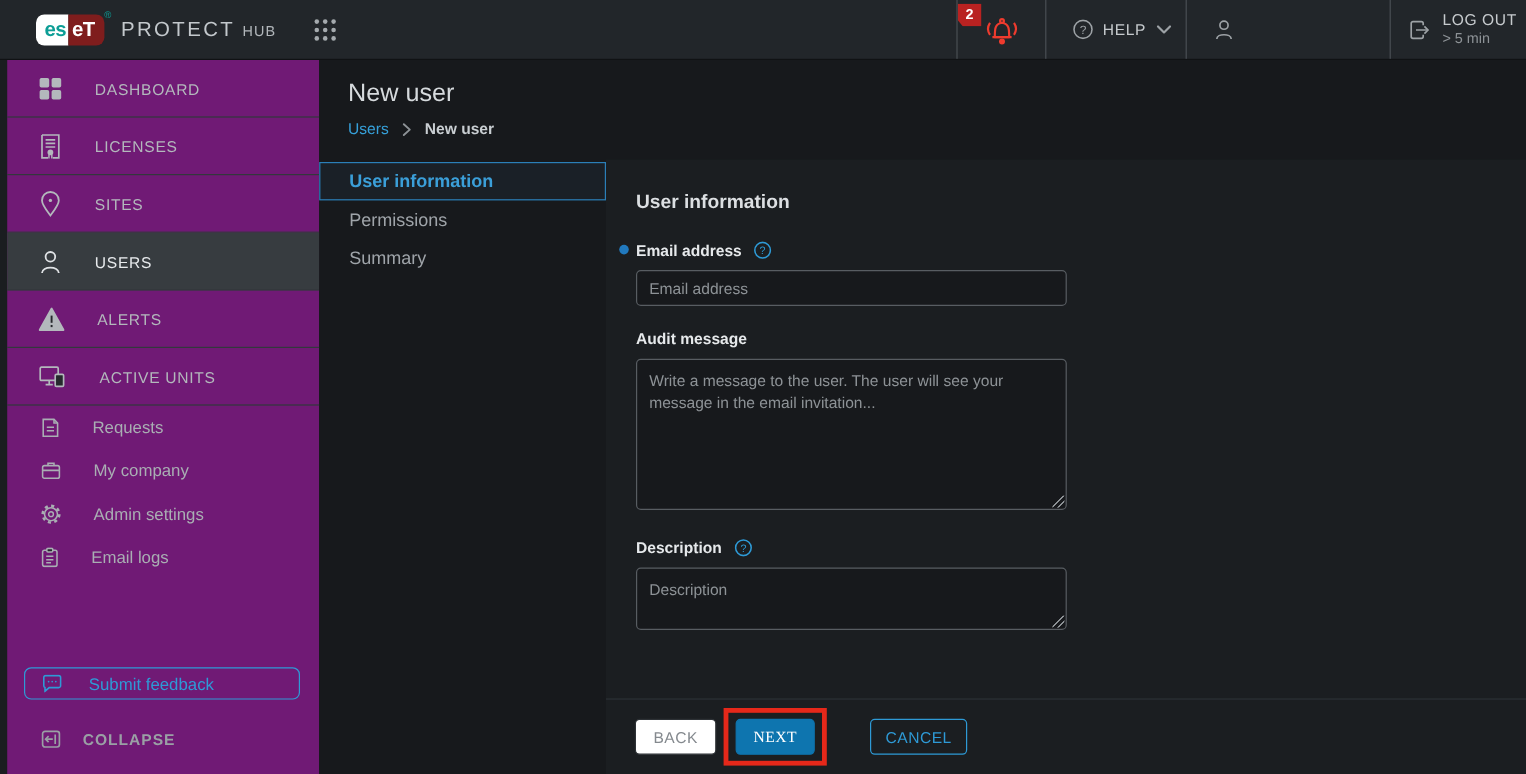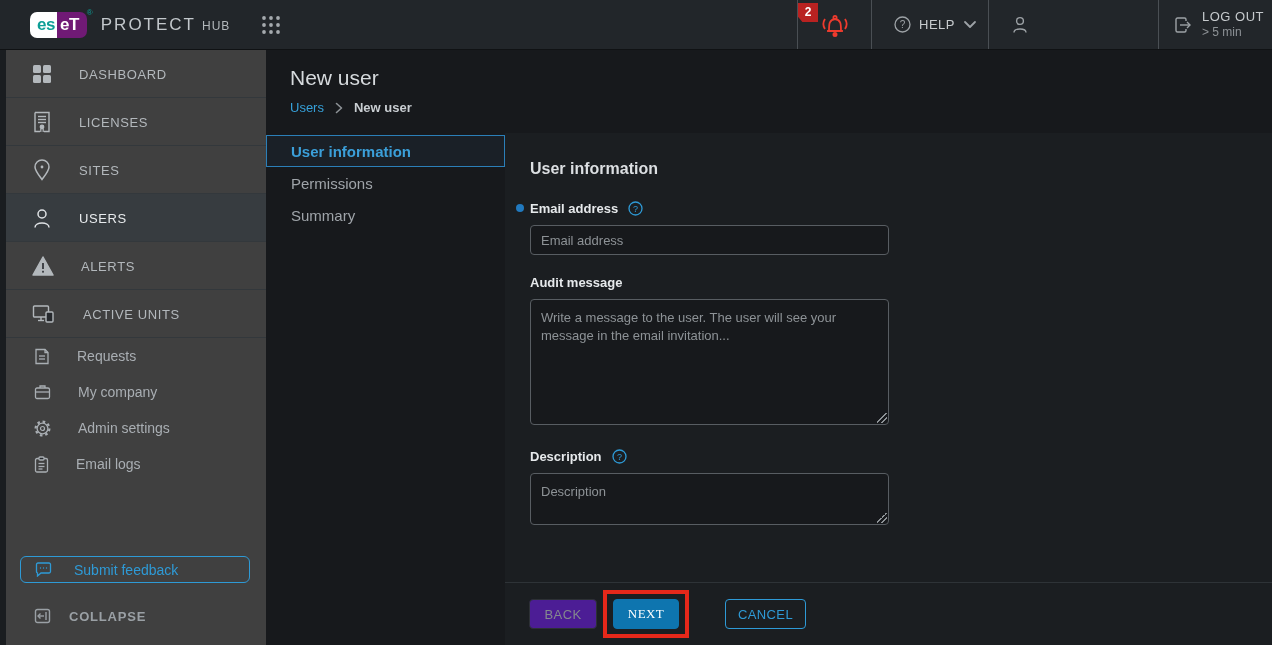--- a/index.html
+++ b/index.html
@@ -5,41 +5,41 @@
   * { box-sizing: border-box; margin: 0; padding: 0; }
   html,body { width:1272px; height:645px; background:#17191c; }
   body { font-family:"Liberation Sans", sans-serif; overflow:hidden; }
   .app { width:1272px; height:645px; display:flex; flex-direction:column; background:#17191c; }
 
   
   .topbar { height:50px; background:#22262a; display:flex; align-items:stretch; flex:none; border-bottom:1px solid #101214; }
   .brand { display:flex; align-items:center; padding-left:30px; gap:14px; }
   .eset-logo { position:relative; display:flex; height:26px; border-radius:7px; overflow:visible; }
   .eset-es { background:#ffffff; color:#0d9e96; font-weight:bold; font-size:17px; line-height:26px; padding:0 2px 0 7px; border-radius:7px 0 0 7px; letter-spacing:-0.5px; }
-  .eset-et { background:#701a75; color:#ffffff; font-weight:bold; font-size:17px; line-height:26px; padding:0 8px 0 3px; border-radius:0 7px 7px 0; letter-spacing:-0.5px; }
+  .eset-et { background:#7f1d1d; color:#ffffff; font-weight:bold; font-size:17px; line-height:26px; padding:0 8px 0 3px; border-radius:0 7px 7px 0; letter-spacing:-0.5px; }
   .eset-reg { position:absolute; top:-4px; right:-6px; color:#0d9e96; font-size:8px; }
   .brand-product { color:#c3c8cc; font-size:17px; letter-spacing:2px; font-weight:400; }
   .brand-suffix { color:#b2b7bb; font-size:12px; letter-spacing:1px; margin-left:-8px; padding-top:3px; }
   .apps-btn { display:flex; align-items:center; margin-left:16px; cursor:pointer; }
   .topbar-spacer { flex:1; }
   .topcell { display:flex; align-items:center; justify-content:flex-start; border-left:1px solid #4a4f54; position:relative; cursor:pointer; }
   .cell-bell { width:74px; justify-content:center; }
   .cell-help { width:117px; padding-left:22px; gap:8px; }
   .cell-user { width:170px; padding-left:22px; }
   .cell-logout { width:114px; padding-left:14px; gap:9px; }
   .badge { position:absolute; top:3px; left:0px; min-width:20px; height:19px; background:#b92221; color:#fff; font-size:12px; font-weight:bold; text-align:center; line-height:19px; clip-path:polygon(0 0,100% 0,100% 100%,22% 100%,0 72%); padding:0 2px; }
   .top-label { color:#c6cacd; font-size:13px; letter-spacing:0.5px; }
   .logout-stack { display:flex; flex-direction:column; line-height:1.25; }
   .logout-sub { color:#8d9296; font-size:12px; }
 
   
   .body { flex:1; display:flex; min-height:0; }
 
   
-  .sidebar { width:266px; flex:none; background:#404040; border-left:6px solid #1a1d20; display:flex; flex-direction:column; }
+  .sidebar { width:266px; flex:none; background:#701a75; border-left:6px solid #1a1d20; display:flex; flex-direction:column; }
   .nav-item { height:48px; display:flex; align-items:center; gap:27px; padding-left:26px; border-bottom:1px solid #33383c; color:#b3b8bc; font-size:13px; letter-spacing:0.6px; cursor:pointer; }
   .nav-item .nav-label { padding-top:1px; }
   .nav-item.active { background:#373c40; color:#e8ebed; }
   .sub-item { height:36px; display:flex; align-items:center; gap:27px; padding-left:28px; color:#a9aeb3; font-size:14px; cursor:pointer; }
   .sidebar-fill { flex:1; }
   .feedback-btn { margin:0 16px 0 14px; height:27px; border:1px solid #2e9ad6; border-radius:6px; display:flex; align-items:center; gap:22px; padding-left:14px; color:#2e9ad6; font-size:14px; background:transparent; cursor:pointer; }
   .collapse-row { height:58px; display:flex; align-items:center; gap:18px; padding-left:28px; color:#9aa0a5; font-size:13px; font-weight:bold; letter-spacing:0.8px; cursor:pointer; margin-top:4px; }
 
   
   .content { flex:1; display:flex; flex-direction:column; min-width:0; background:#17191c; }
@@ -65,21 +65,21 @@
   .ta-wrap { position:relative; width:359px; }
   textarea { width:359px; background:#17191c; border:1px solid #585d62; border-radius:4px; color:#cfd3d6; font-size:13px; padding:9px 10px; resize:none; font-family:"Liberation Sans", sans-serif; line-height:1.35; display:block; }
   .ta-message { height:126px; }
   .ta-desc { height:52px; }
   .grip { position:absolute; right:2px; bottom:2px; width:10px; height:10px; pointer-events:none;
           background:linear-gradient(135deg, transparent 45%, #8d9296 45%, #8d9296 52%, transparent 52%, transparent 70%, #8d9296 70%, #8d9296 77%, transparent 77%); }
   .gap-20 { height:20px; } .gap-24 { height:24px; }
 
   .panel-footer { height:63px; flex:none; background:#1b1e21; border-top:1px solid #2e3337; display:flex; align-items:center; padding-left:24px; }
   .btn { height:30px; border-radius:4px; font-size:13px; font-family:"Liberation Sans", sans-serif; cursor:pointer; letter-spacing:0.4px; }
-  .btn-back { min-width:68px; background:#4c1d95; border:1px solid #2d3135; color:#84898e; }
+  .btn-back { min-width:68px; background:#ffffff; border:1px solid #2d3135; color:#84898e; }
   .annot-red { border:4px solid #e6281a; padding:5px 6px; margin-left:6px; display:inline-flex; }
   .btn-next { min-width:66px; background:#0e75af; border:1px solid #0e75af; color:#ffffff;font-family:Liberation Serif, serif; }
   .btn-cancel { min-width:81px; background:transparent; border:1px solid #2e9ad6; color:#2e9ad6; margin-left:36px; }
 
   .icon { display:inline-flex; align-items:center; justify-content:center; flex:none; }
   svg { display:block; }
 </style>
 </head>
 <body>
 

